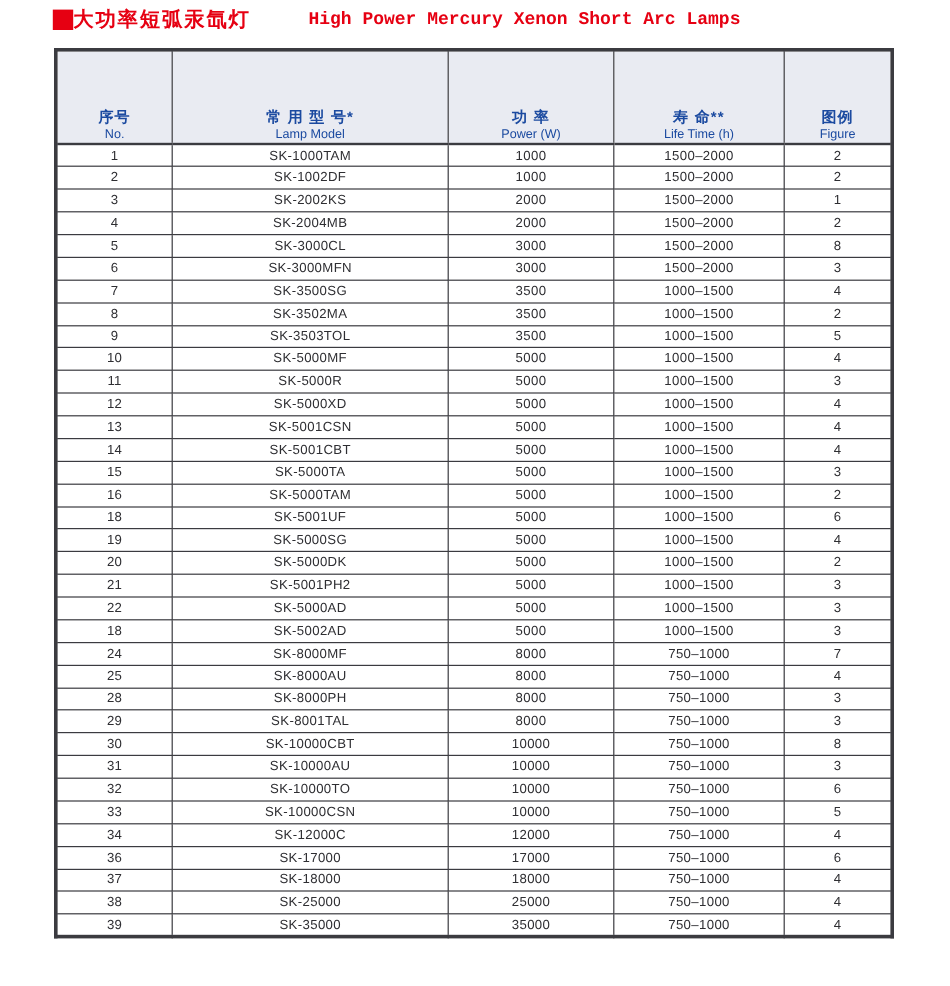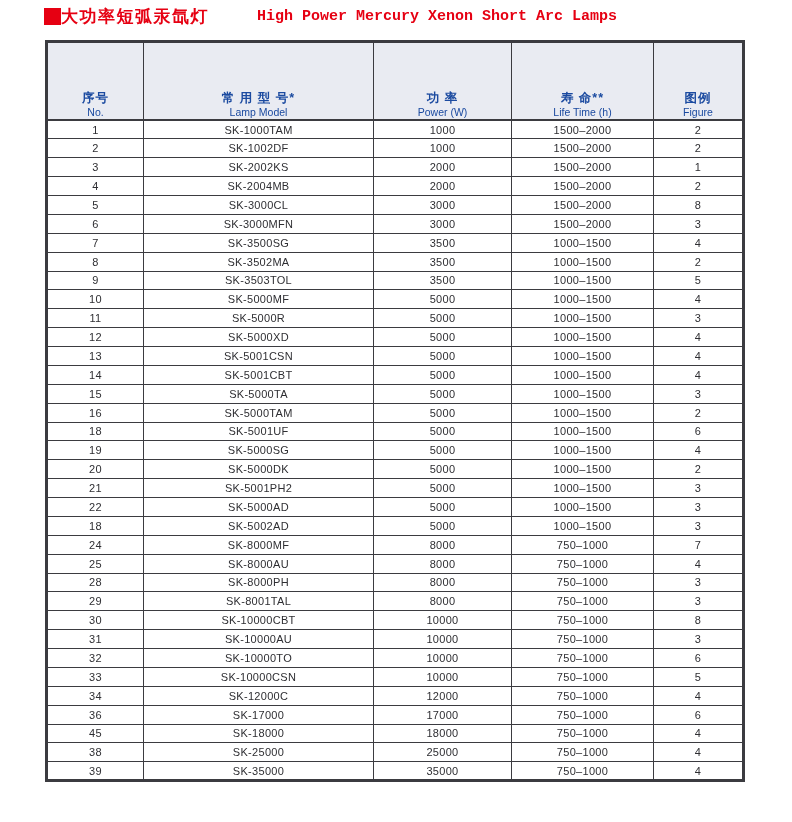--- a/index.html
+++ b/index.html
@@ -358,21 +358,21 @@
           <td>4</td>
         </tr>
         <tr>
           <td>36</td>
           <td>SK-17000</td>
           <td>17000</td>
           <td>750–1000</td>
           <td>6</td>
         </tr>
         <tr>
-          <td>45</td>
+          <td>37</td>
           <td>SK-18000</td>
           <td>18000</td>
           <td>750–1000</td>
           <td>4</td>
         </tr>
         <tr>
           <td>38</td>
           <td>SK-25000</td>
           <td>25000</td>
           <td>750–1000</td>

